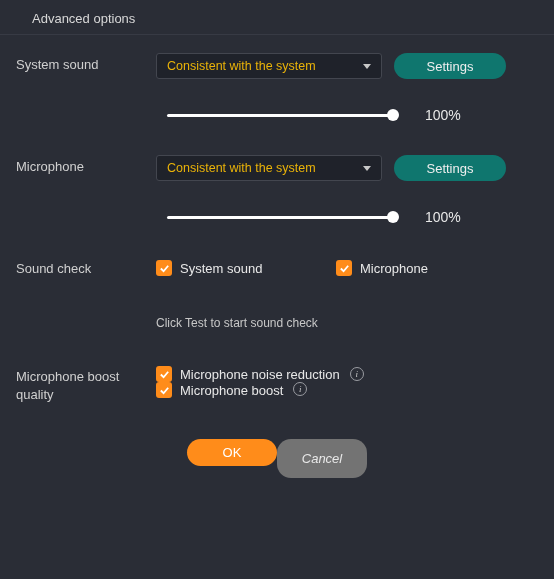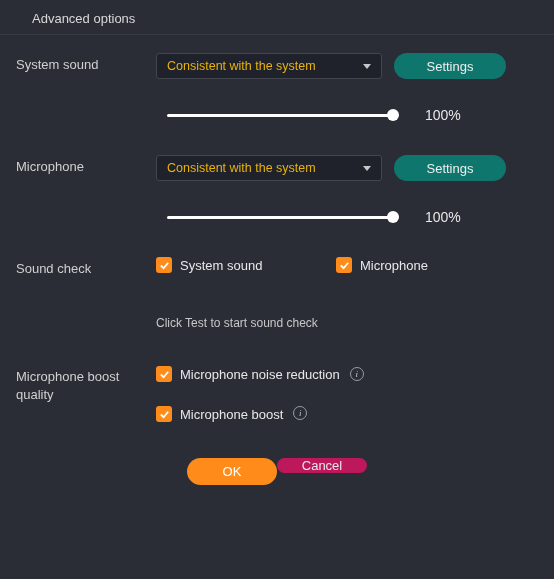--- a/index.html
+++ b/index.html
@@ -16,21 +16,21 @@
     padding: 11px 16px 8px 32px;
     font-size: 13px;
     color: #d8d8d8;
     border-bottom: 1px solid #373a44;
   }
   .content {
     padding: 18px 16px 0 16px;
   }
   .row {
     display: flex;
-    align-items: flex-start;
+    align-items: flex-end;
     margin-bottom: 10px;
   }
   .label-col {
     width: 140px;
     flex-shrink: 0;
     font-size: 13px;
     color: #d0d0d0;
     align-self: flex-start;
     padding-top: 4px;
   }
@@ -158,21 +158,20 @@
     color: #c8c8c8;
   }
   .quality-section {
     margin-top: 34px;
     display: flex;
   }
   .quality-controls {
     flex: 1;
     display: flex;
     flex-direction: column;
-    gap: 24px;
     padding-top: 2px;
   }
   .info-icon {
     width: 14px; height: 14px;
     border: 1px solid #9a9ca2;
     border-radius: 50%;
     display: inline-flex;
     align-items: center;
     justify-content: center;
     font-size: 9px;
@@ -192,28 +191,29 @@
     background: #ff8c1a;
     border: none;
     border-radius: 14px;
     height: 27px;
     width: 90px;
     color: #fff;
     font-size: 13px;
     cursor: pointer;
   }
   .btn-cancel {
-    background: #be185d;
+    background: #737373;
     border: none;
     border-radius: 14px;
-    height: 15px;
+    height: 39px;
     width: 90px;
     color: #e8e8e8;
     font-size: 13px;
     cursor: pointer;
+    font-style: italic;
   }
 </style>
 </head>
 <body>
 
 <div class="title">Advanced options</div>
 
 <div class="content">
 
   <div class="row">

